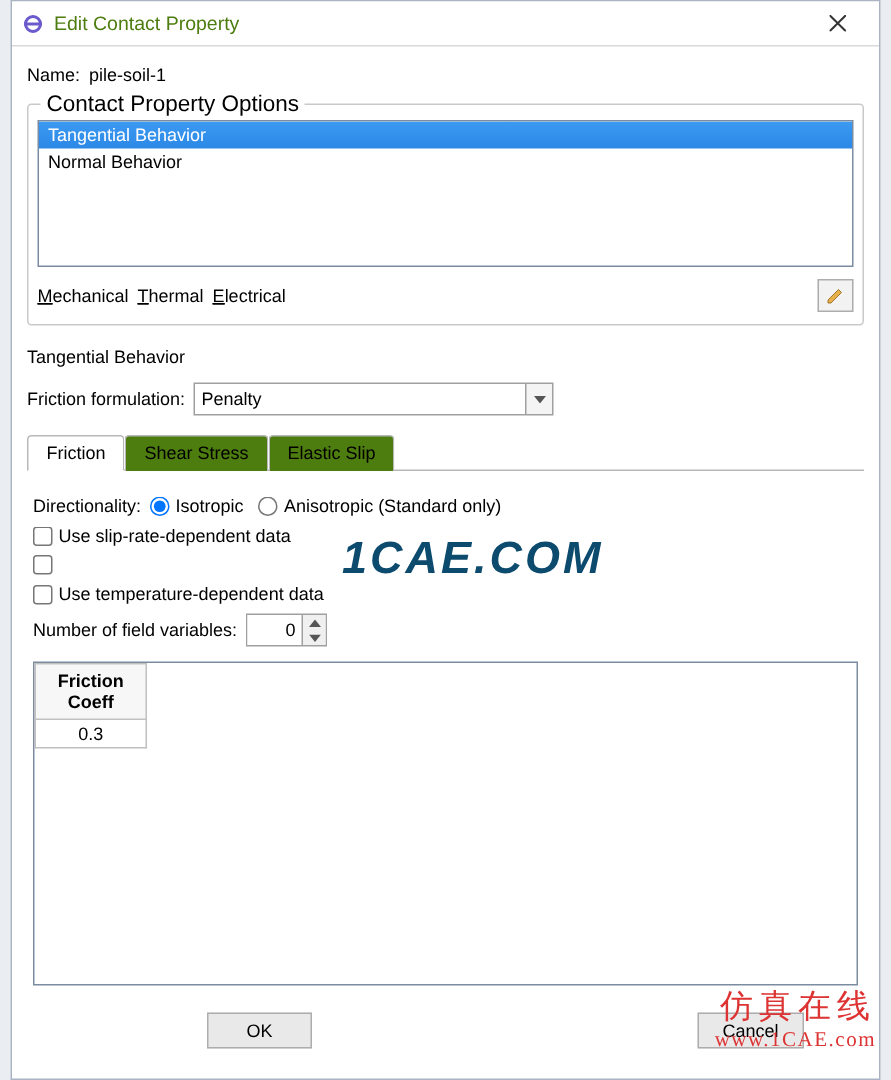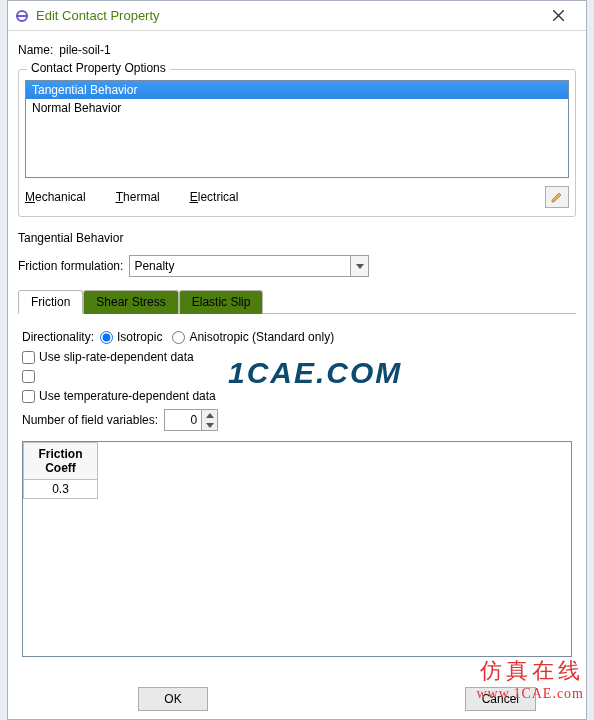--- a/index.html
+++ b/index.html
@@ -47,21 +47,21 @@
     border: 1px solid #c9c9c9;
     margin-top: 12px;
     padding: 10px 6px 8px 6px;
     border-radius: 3px;
   }
   .fieldset-title {
     position: absolute;
     top: -9px; left: 8px;
     background: #fff;
     padding: 0 4px;
-    font-size: 12px;
+    font-size: 15px;
   }
   .listbox {
     width: 100%;
     height: 98px;
     border: 1px solid #7b8ca1;
     background: #fff;
     overflow: auto;
   }
   .list-item {
     padding: 2px 6px;
@@ -70,21 +70,21 @@
   }
   .list-item.selected {
     background: #1e90ff;
     background: linear-gradient(#3c9af3,#2b88e6);
     color: #fff;
   }
   .menubar {
     display: flex;
     align-items: center;
     margin-top: 8px;
-    gap: 30px;
+    gap: 6px;
   }
   .menubar .menu {
     text-decoration: underline;
     text-decoration-color: transparent;
   }
   .menubar .menu::first-letter { text-decoration: underline; }
   .edit-btn {
     margin-left: auto;
     width: 24px; height: 22px;
     border: 1px solid #adadad;
@@ -162,21 +162,21 @@
     width: 74px;
   }
   .gtable td {
     border: 1px solid #c0c0c0;
     padding: 2px 10px;
     text-align: center;
   }
 
   .buttons {
     position: absolute;
-    bottom: 0; left: 0; right: 0;
+    bottom: 12px; left: 0; right: 0;
     height: 32px;
     display: flex;
     align-items: flex-start;
     padding: 0 10px;
     text-align: center;
   }
   .btn {
     height: 24px;
     min-width: 70px;
     border: 1px solid #adadad;

